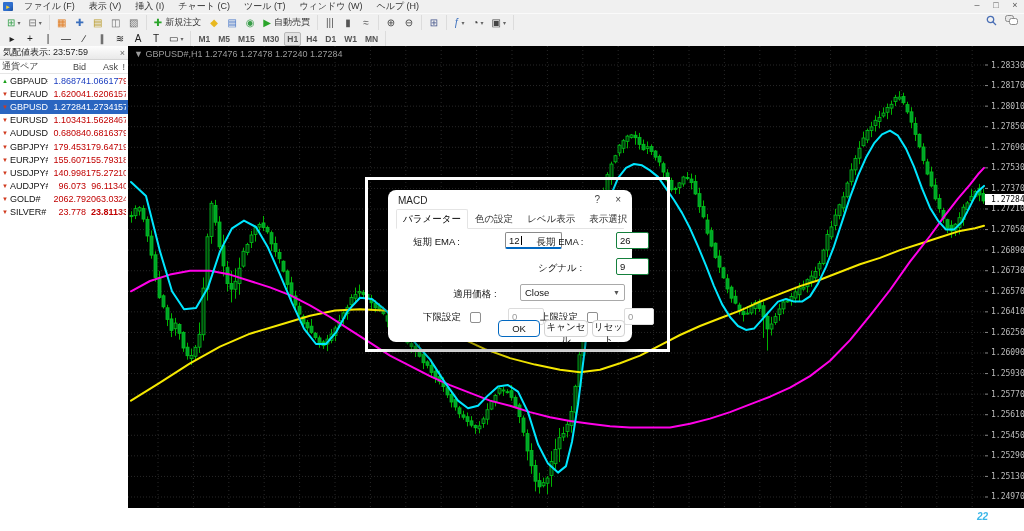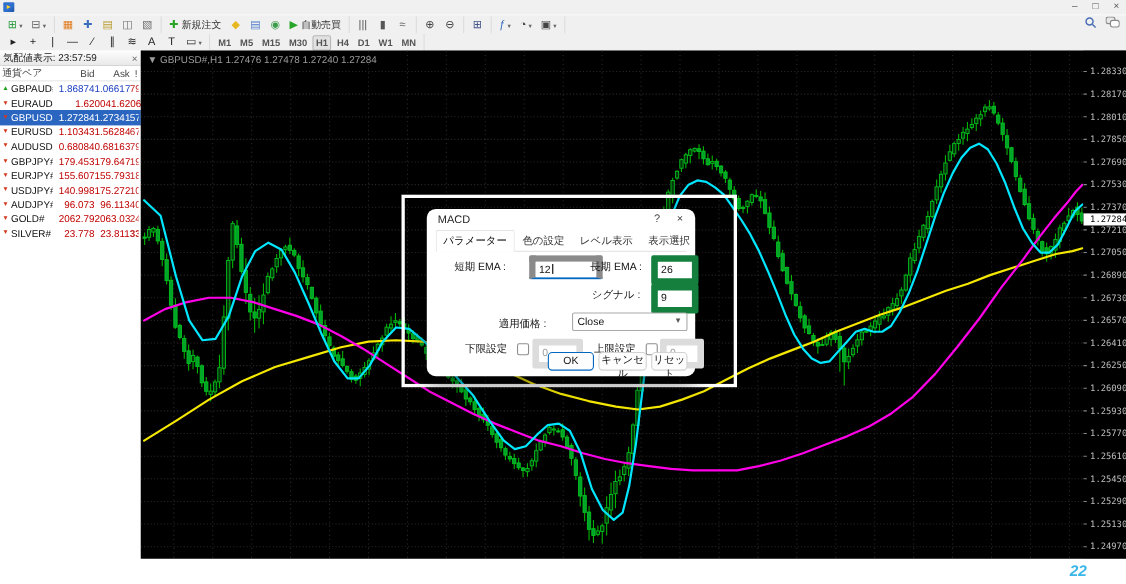--- a/index.html
+++ b/index.html
@@ -39,55 +39,56 @@
   .cell{white-space:nowrap;overflow:hidden;}
   .c0{flex:0 0 46px;display:flex;align-items:center;}
   .c1{flex:0 0 38px;text-align:right;}
   .c2{flex:0 0 32px;text-align:right;}
   .c3{flex:1 1 auto;text-align:right;padding-right:1px;}
   .sym{color:#111;}
   .arr{font-size:6px;margin-right:2px;}
   
   .chart-wrap{position:absolute;left:128px;top:46px;width:896px;height:462px;background:#000;}
   .bottom-strip{position:absolute;left:0;top:508px;right:0;height:23px;background:#fff;}
-  .page-num{position:absolute;right:36px;top:511px;font-size:14px;font-weight:bold;color:#3ab6e8;font-style:italic;}
+  .page-num{position:absolute;right:36px;top:511px;font-size:10px;font-weight:bold;color:#3ab6e8;font-style:italic;}
   .overlay-text{position:absolute;left:170px;top:82px;width:580px;text-align:center;color:#fff;font-size:21px;
                 letter-spacing:.5px;text-shadow:0 0 3px #000,1px 1px 2px #000;white-space:nowrap;}
   .anno-rect{position:absolute;left:365px;top:177px;width:305px;height:175px;border:3px solid #fff;box-sizing:border-box;}
   
   .dialog{position:absolute;left:388px;top:190px;width:244px;height:152px;background:#fff;border-radius:8px;
           box-shadow:0 6px 18px rgba(0,0,0,.5);font-size:10px;color:#111;}
   .dlg-title{position:absolute;left:10px;top:5px;font-size:10px;color:#222;}
   .dlg-help{position:absolute;right:32px;top:4px;color:#444;}
   .dlg-close{position:absolute;right:11px;top:4px;color:#444;}
   .dlg-tabs{position:absolute;left:8px;top:19px;right:8px;height:19px;display:flex;align-items:flex-end;
             border-bottom:1px solid #e4e4e4;}
   .dtab{font-size:9.5px;padding:3px 6px 2px;color:#333;border:1px solid transparent;margin-bottom:-1px;white-space:nowrap;}
   .dtab.active{background:#fff;border:1px solid #e4e4e4;border-bottom-color:#fff;border-radius:2px 2px 0 0;color:#000;}
   .lbl{position:absolute;text-align:center;font-size:9.5px;color:#111;}
-  .inp{position:absolute;height:15px;border:6px solid #15803d;border-radius:2px;background:#fff;
-       font-size:9.5px;line-height:15px;padding:0 3px;box-sizing:content-box;}
+  .inp{position:absolute;height:15px;border:1px solid #15803d;border-radius:2px;background:#fff;
+       font-size:9.5px;line-height:15px;padding:0 3px;box-sizing:content-box;margin-left:24px;}
   .inp.focus{border-color:#8a8a8a;border-bottom:2px solid #0067c0;height:14px;}
   .caret{display:inline-block;width:1px;height:9px;background:#000;margin-left:1px;vertical-align:-1px;}
   .inp.dis{color:#9a9a9a;border-color:#dcdcdc;}
   .chk{position:absolute;width:9px;height:9px;border:1px solid #8f8f8f;border-radius:2px;background:#fff;}
   .dselect{position:absolute;height:15px;border:1px solid #a9a9a9;border-radius:2px;background:#fff;
            font-size:9.5px;line-height:15px;padding:0 4px;}
   .dselect .chev{position:absolute;right:4px;top:0;color:#555;font-size:7px;}
   .dbtn{position:absolute;height:17px;background:#fdfdfd;border:1px solid #d2d2d2;border-radius:4px;
         font-size:9.5px;font-family:"Liberation Sans",sans-serif;color:#111;padding:0;}
   .dbtn.primary{border:1px solid #0067c0;}
 </style>
 </head>
 <body>
 
 <div class="app">
 
   <div class="menubar">
     <span class="appicon">▸</span>
+    <span id="menu-items"><span class="menu-item">ファイル (F)</span><span class="menu-item">表示 (V)</span><span class="menu-item">挿入 (I)</span><span class="menu-item">チャート (C)</span><span class="menu-item">ツール (T)</span><span class="menu-item">ウィンドウ (W)</span><span class="menu-item">ヘルプ (H)</span></span>
     <span class="win-ctrls" id="win-ctrls">
         <span>–</span>
         <span>□</span>
         <span>×</span>
       </span>
   </div>
 
   <div class="toolbar1" id="toolbar1">
       <div class="tgroup">
         <button class="tbtn">
@@ -251,21 +252,21 @@
           </span>
           <span class="cell c1" style="color: rgb(28, 62, 192);">1.86874</span>
           <span class="cell c2" style="color: rgb(28, 62, 192);">1.06617</span>
           <span class="cell c3" style="color: rgb(194, 34, 34);">79</span>
         </div>
         <div class="mw-row">
           <span class="cell c0">
             <span class="arr" style="color: rgb(208, 58, 30);">▼</span>
             <span class="sym">EURAUD#</span>
           </span>
-          <span class="cell c1" style="color: rgb(192, 0, 0); padding-left: 15px;">1.62004</span>
+          <span class="cell c1" style="color: rgb(192, 0, 0);">1.62004</span>
           <span class="cell c2" style="color: rgb(192, 0, 0);">1.62061</span>
           <span class="cell c3" style="color: rgb(194, 34, 34);">57</span>
         </div>
         <div class="mw-row sel">
           <span class="cell c0">
             <span class="arr" style="color: rgb(208, 58, 30);">▼</span>
             <span class="sym">GBPUSD#</span>
           </span>
           <span class="cell c1" style="color: rgb(192, 0, 0);">1.27284</span>
           <span class="cell c2" style="color: rgb(192, 0, 0);">1.27341</span>
@@ -333,21 +334,21 @@
           <span class="cell c1" style="color: rgb(192, 0, 0);">2062.79</span>
           <span class="cell c2" style="color: rgb(192, 0, 0);">2063.03</span>
           <span class="cell c3" style="color: rgb(194, 34, 34);">24</span>
         </div>
         <div class="mw-row">
           <span class="cell c0">
             <span class="arr" style="color: rgb(208, 58, 30);">▼</span>
             <span class="sym">SILVER#</span>
           </span>
           <span class="cell c1" style="color: rgb(192, 0, 0);">23.778</span>
-          <span class="cell c2" style="color: rgb(192, 0, 0);">23.811</span>
+          <span class="cell c2" style="color: rgb(192, 0, 0); font-weight: bold;">23.811</span>
           <span class="cell c3" style="color: rgb(194, 34, 34); font-weight: bold;">33</span>
         </div>
       </div>
   </div>
 
   <div class="chart-wrap" id="chart-mount"><svg width="896" height="462">
         <rect x="0" y="0" width="896" height="462" fill="#000000"></rect>
         <g>
           <line x1="0" y1="19" x2="857" y2="19" stroke="#282828" stroke-width="1" stroke-dasharray="1,2"></line>
           <line x1="0" y1="39.571" x2="857" y2="39.571" stroke="#282828" stroke-width="1" stroke-dasharray="1,2"></line>

